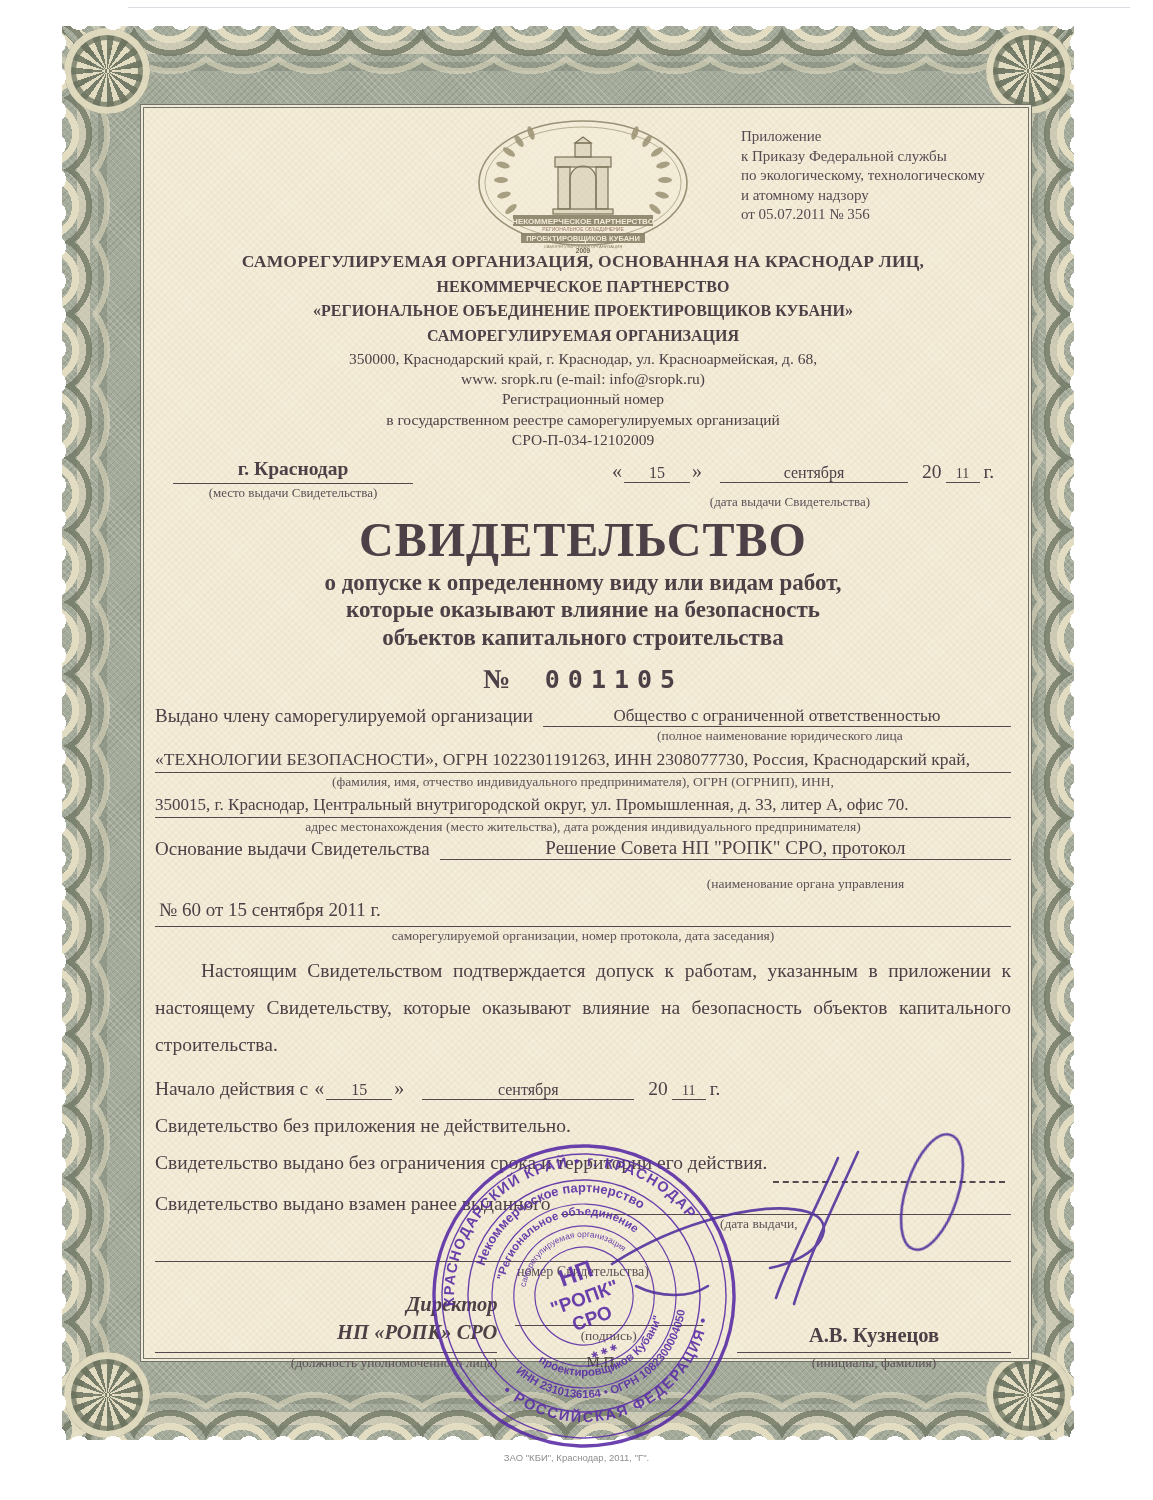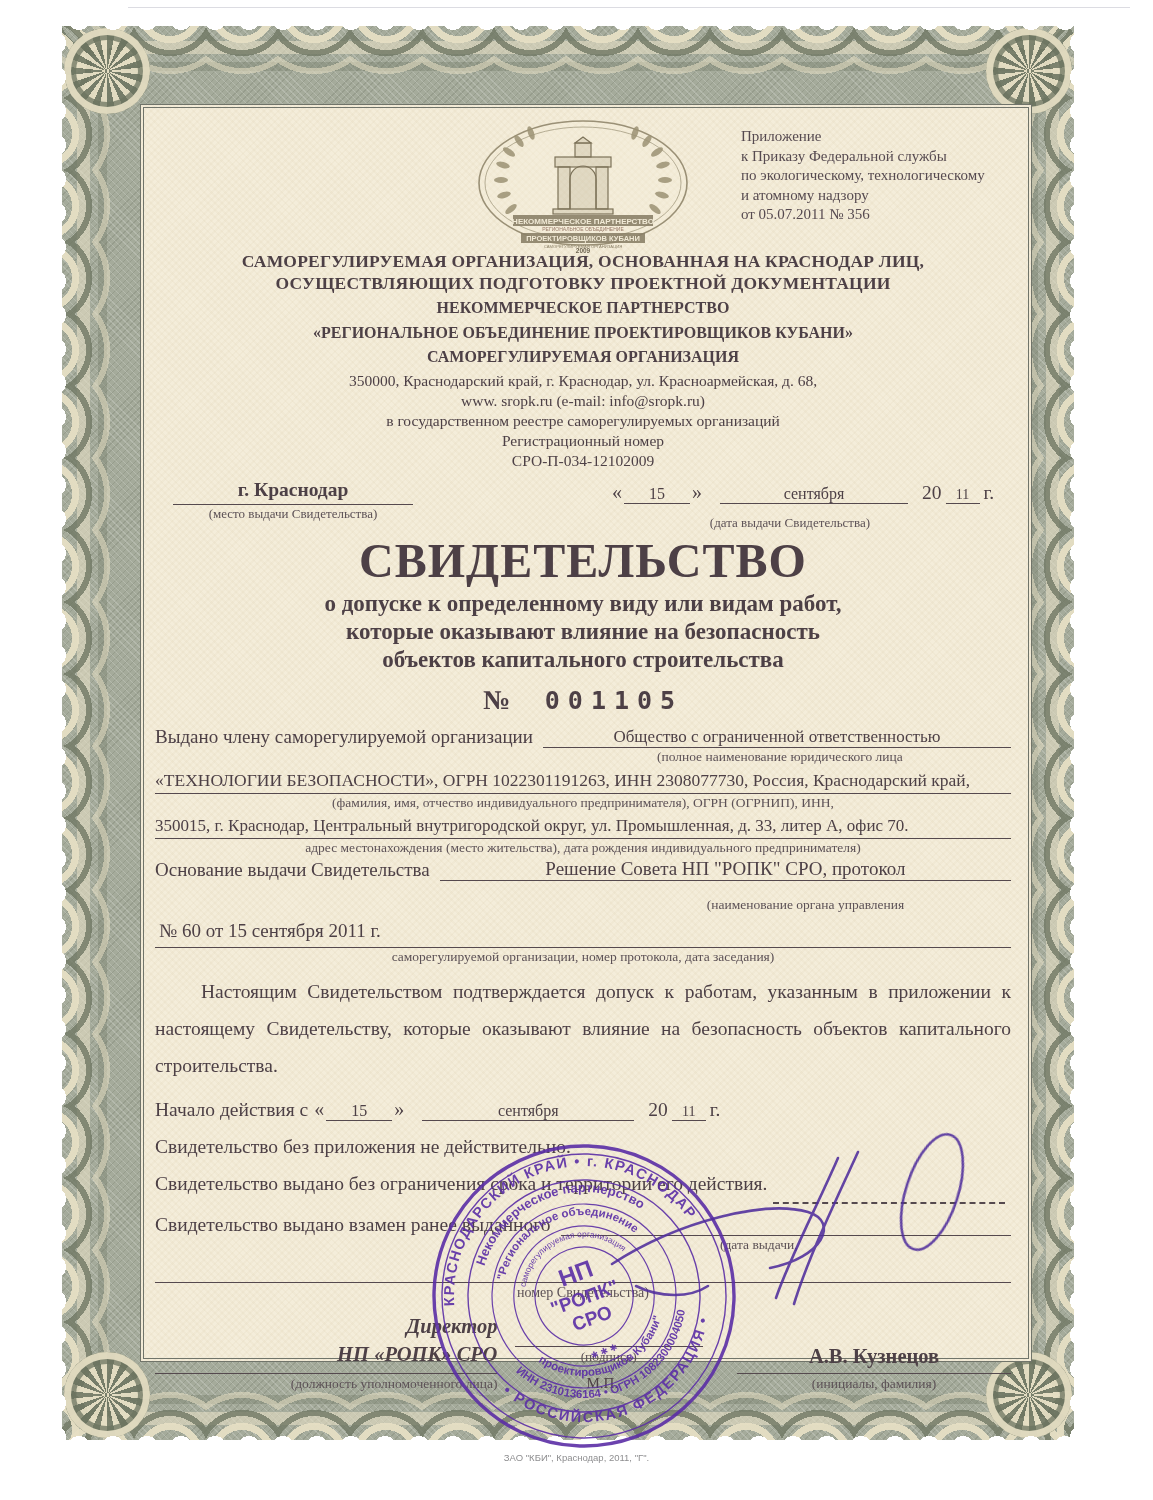--- a/index.html
+++ b/index.html
@@ -197,30 +197,29 @@
             <div>Приложение</div>
             <div>к Приказу Федеральной службы</div>
             <div>по экологическому, технологическому</div>
             <div>и атомному надзору</div>
             <div>от 05.07.2011 № 356</div>
           </div>
         </div>
 
         <div class="orgblock">
           <div class="org-a">САМОРЕГУЛИРУЕМАЯ ОРГАНИЗАЦИЯ, ОСНОВАННАЯ НА КРАСНОДАР ЛИЦ,</div>
-          <div class="org-a">ОСУЩЕСТВЛЯЮЩИХ ПОДГОТОВКУ ПРОЕКТНОЙ ДОКУМЕНТАЦИИ</div>
           <div class="org-b">НЕКОММЕРЧЕСКОЕ  ПАРТНЕРСТВО</div>
           <div class="org-b">«РЕГИОНАЛЬНОЕ  ОБЪЕДИНЕНИЕ  ПРОЕКТИРОВЩИКОВ  КУБАНИ»</div>
           <div class="org-b">САМОРЕГУЛИРУЕМАЯ  ОРГАНИЗАЦИЯ</div>
         </div>
         <div class="addr">
           <div>350000, Краснодарский край, г. Краснодар, ул. Красноармейская, д. 68,</div>
           <div>www. sropk.ru (e-mail: info@sropk.ru)</div>
+          <div>Регистрационный номер</div>
           <div>в государственном реестре саморегулируемых организаций</div>
-          <div>Регистрационный номер</div>
           <div>СРО-П-034-12102009</div>
         </div>
 
         <div class="pd">
           <div class="pd-left">
             <div class="line">г. Краснодар</div>
             <div class="cap">(место выдачи Свидетельства)</div>
           </div>
           <div class="pd-right">
             <span class="qm">«</span>

